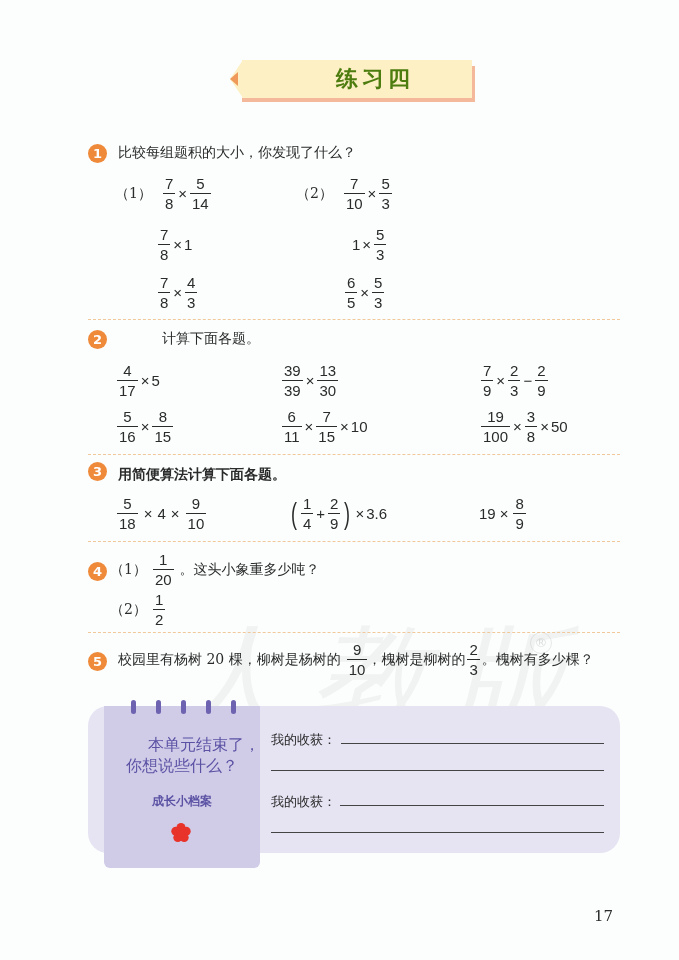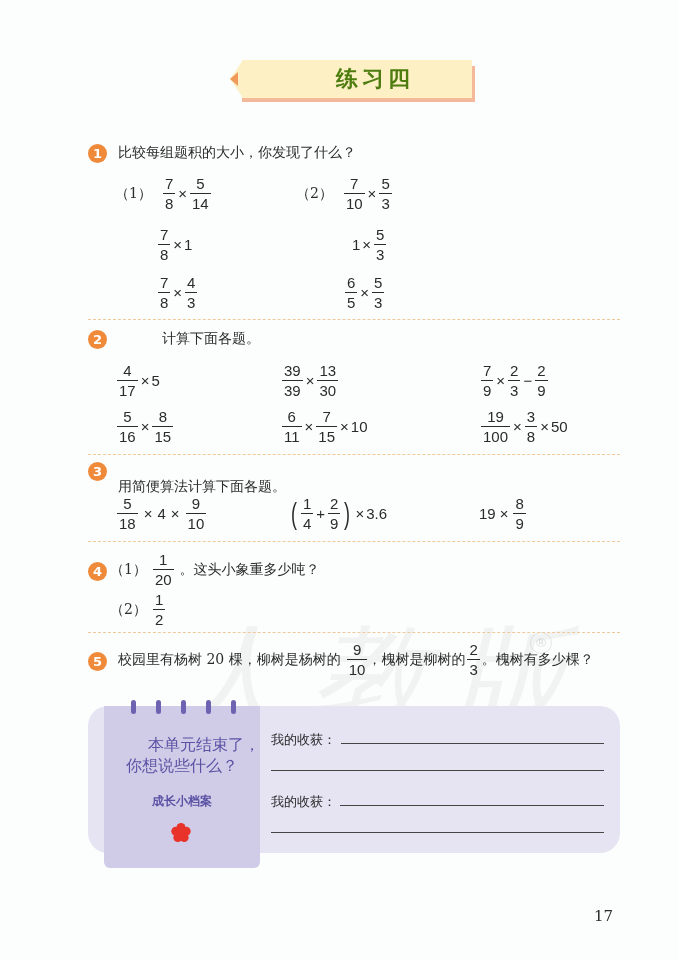--- a/index.html
+++ b/index.html
@@ -209,21 +209,21 @@
       <span class="den">8</span>
     </span>
   <span class="op">×</span>
   <span>50</span>
 </div>
 
 <div class="divider" style="top:454px;"></div>
 
 <div class="section" style="top:462px;">
   <div class="badge" style="top:0;">3</div>
-  <div class="q-title" style="top:16px;">用简便算法计算下面各题。</div>
+  <div class="q-title" style="top:4px;font-weight:bold;">用简便算法计算下面各题。</div>
 </div>
 
 <div class="expr" style="left:116px; top:496px;">
   <span class="frac">
       <span class="num">5</span>
       <span class="den">18</span>
     </span>
   <span class="op" style="margin:0 5px;">×</span>
   <span>4</span>
   <span class="op" style="margin:0 5px;">×</span>

